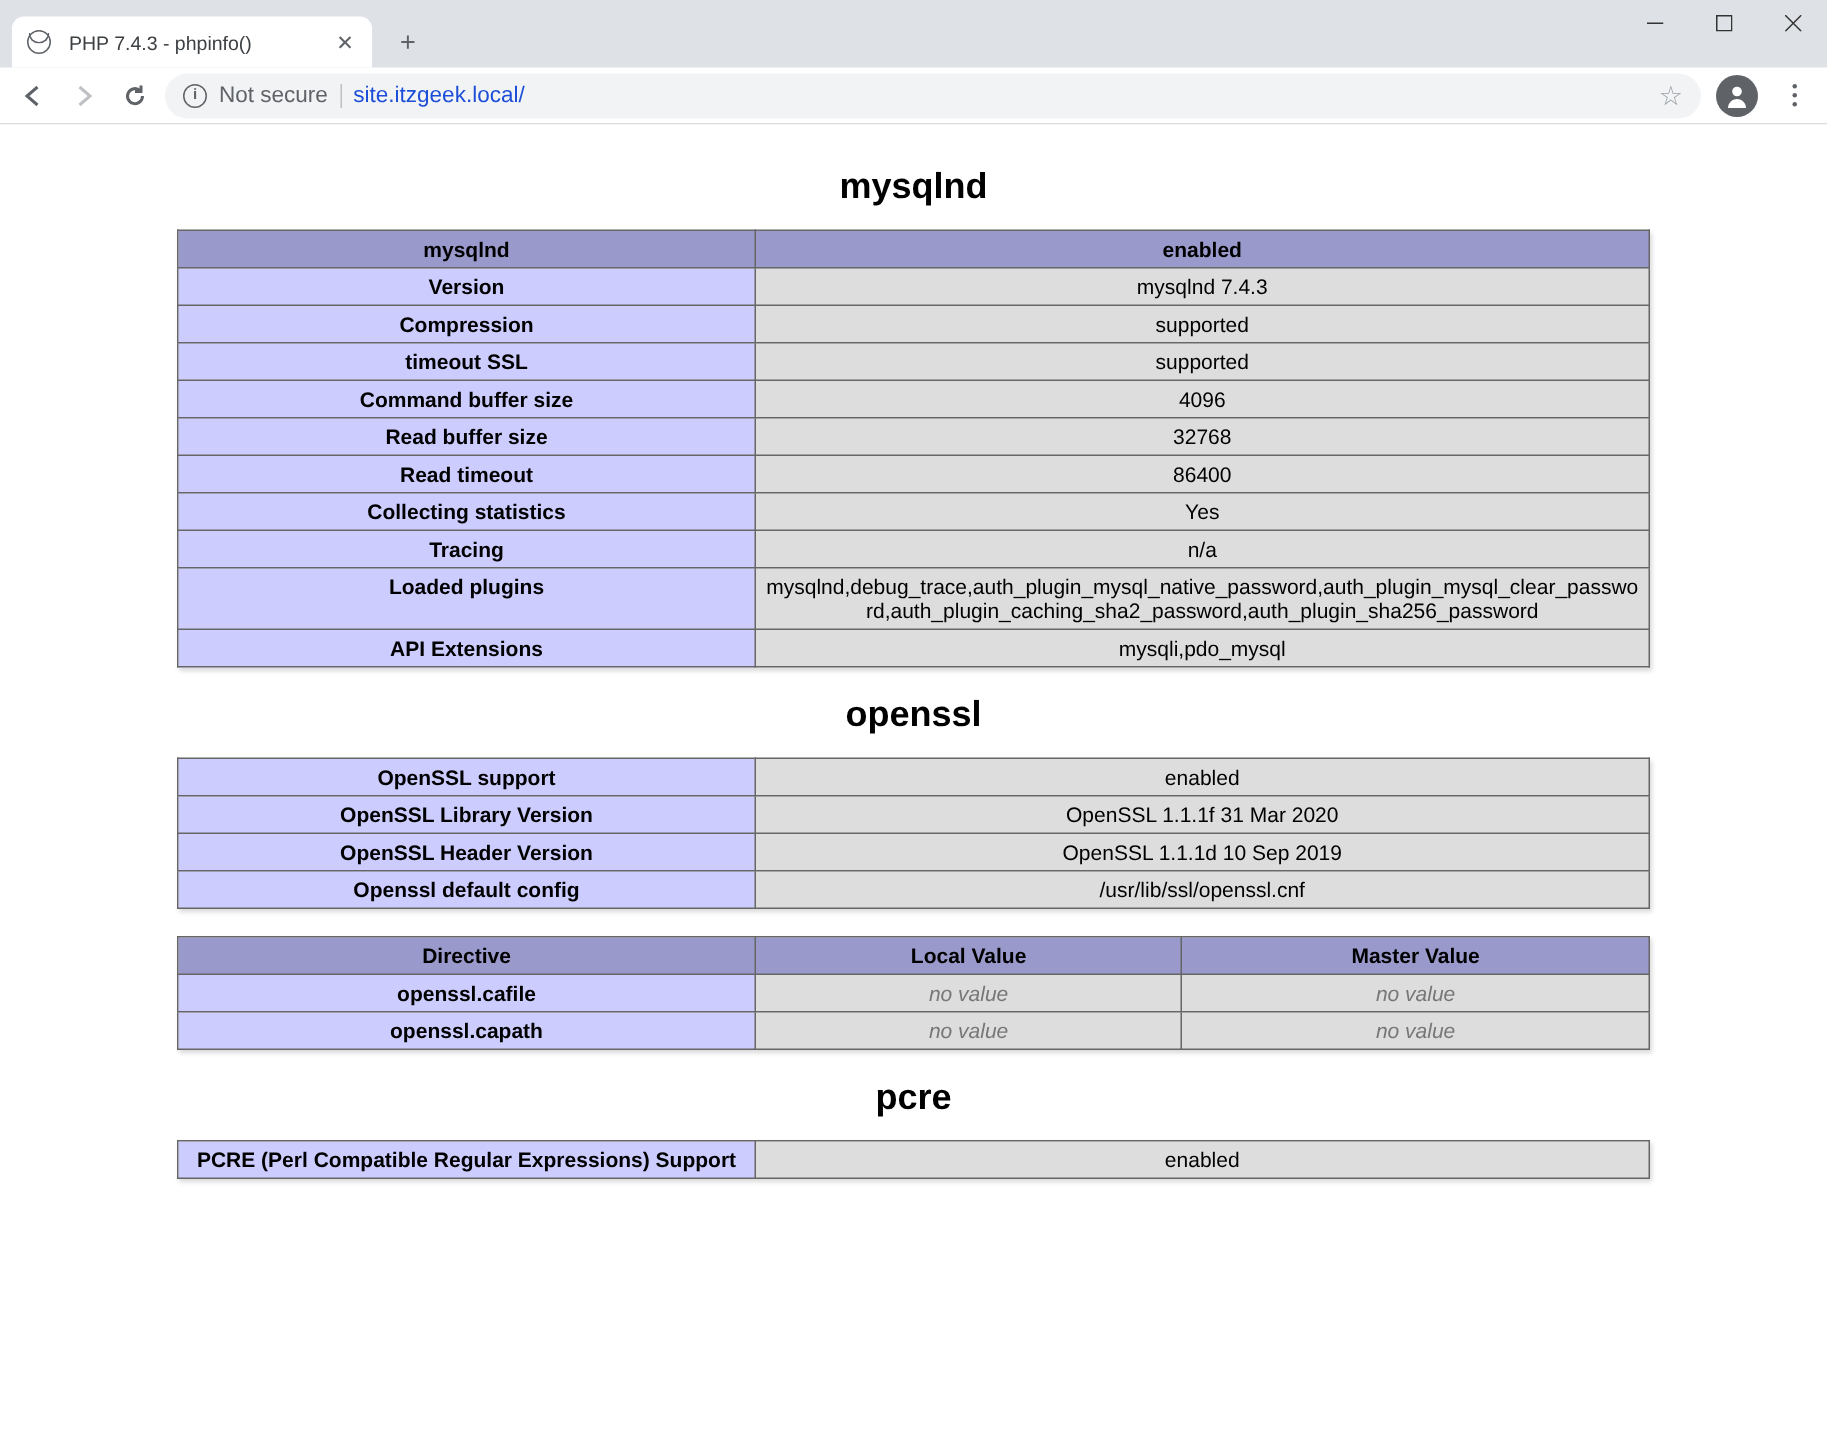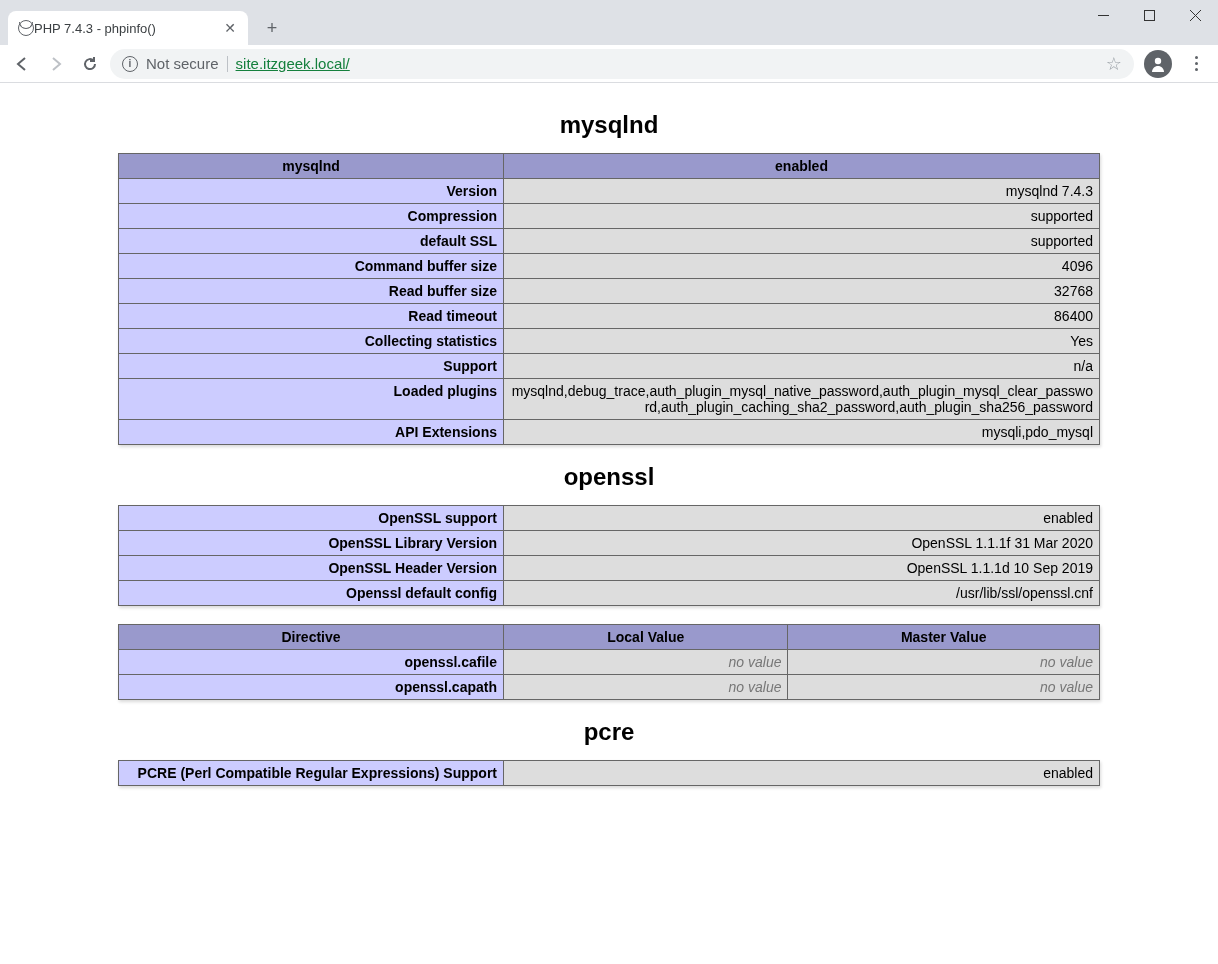--- a/index.html
+++ b/index.html
@@ -34,21 +34,21 @@
   }
   .tab {
     height: 34px;
     background: #fff;
     border-radius: 8px 8px 0 0;
     margin-left: 8px;
     display: flex;
     align-items: center;
     padding: 0 10px;
     min-width: 240px;
-    gap: 0;
+    gap: 12px;
     font-size: 13px;
     color: #3c4043;
   }
   .tab .favicon {
     width: 16px; height: 16px;
     border-radius: 50%;
     border: 1.5px solid #5f6368;
     display: flex; align-items:center; justify-content:center;
     position: relative;
   }
@@ -102,21 +102,21 @@
     font-size: 15px;
   }
   .omnibox .sec-icon {
     width: 16px; height: 16px;
     border: 1.5px solid #5f6368;
     border-radius: 50%;
     display:flex;align-items:center;justify-content:center;
     font-size:10px; font-weight:bold;
   }
   .omnibox .sep { width:1px; height:16px; background:#bdc1c6; }
-  .omnibox .url { color:#15803d;text-decoration:underline; }
+  .omnibox .url { color:#1d4ed8; }
   .omnibox .star { margin-left:auto; color:#9aa0a6; font-size:18px; }
   .profile {
     width: 28px; height: 28px; border-radius:50%;
     background:#5f6368;
     display:flex;align-items:center;justify-content:center;
     color:#fff; margin: 0 4px;
   }
   .menu-dots { width:28px; display:flex; flex-direction:column; align-items:center; gap:3px; justify-content:center;}
   .menu-dots span{width:3px;height:3px;background:#5f6368;border-radius:50%;}
 
@@ -149,21 +149,21 @@
   table.php {
     width: 100%;
     border-collapse: collapse;
     margin-bottom: 18px;
     box-shadow: 1px 2px 3px rgba(0,0,0,0.15);
   }
   table.php th, table.php td {
     border: 1px solid #666;
     padding: 4px 6px;
     font-size: 14px;
-    text-align: right;
+    text-align: center;
     vertical-align: top;
   }
   table.php th {
     background: #9999cc;
     font-weight: bold;
     color:#000;
     text-align: center;
   }
   table.php td.e {
     background: #ccccff;
@@ -266,41 +266,41 @@
         <tbody id="mysqlnd-body">
           <tr>
             <td class="e">Version</td>
             <td class="v">mysqlnd 7.4.3</td>
           </tr>
           <tr>
             <td class="e">Compression</td>
             <td class="v">supported</td>
           </tr>
           <tr>
-            <td class="e">default SSL</td>
+            <td class="e">timeout SSL</td>
             <td class="v">supported</td>
           </tr>
           <tr>
             <td class="e">Command buffer size</td>
             <td class="v">4096</td>
           </tr>
           <tr>
             <td class="e">Read buffer size</td>
             <td class="v">32768</td>
           </tr>
           <tr>
             <td class="e">Read timeout</td>
             <td class="v">86400</td>
           </tr>
           <tr>
             <td class="e">Collecting statistics</td>
             <td class="v">Yes</td>
           </tr>
           <tr>
-            <td class="e">Support</td>
+            <td class="e">Tracing</td>
             <td class="v">n/a</td>
           </tr>
           <tr>
             <td class="e">Loaded plugins</td>
             <td class="v">mysqlnd,debug_trace,auth_plugin_mysql_native_password,auth_plugin_mysql_clear_password,auth_plugin_caching_sha2_password,auth_plugin_sha256_password</td>
           </tr>
           <tr>
             <td class="e">API Extensions</td>
             <td class="v">mysqli,pdo_mysql</td>
           </tr>

